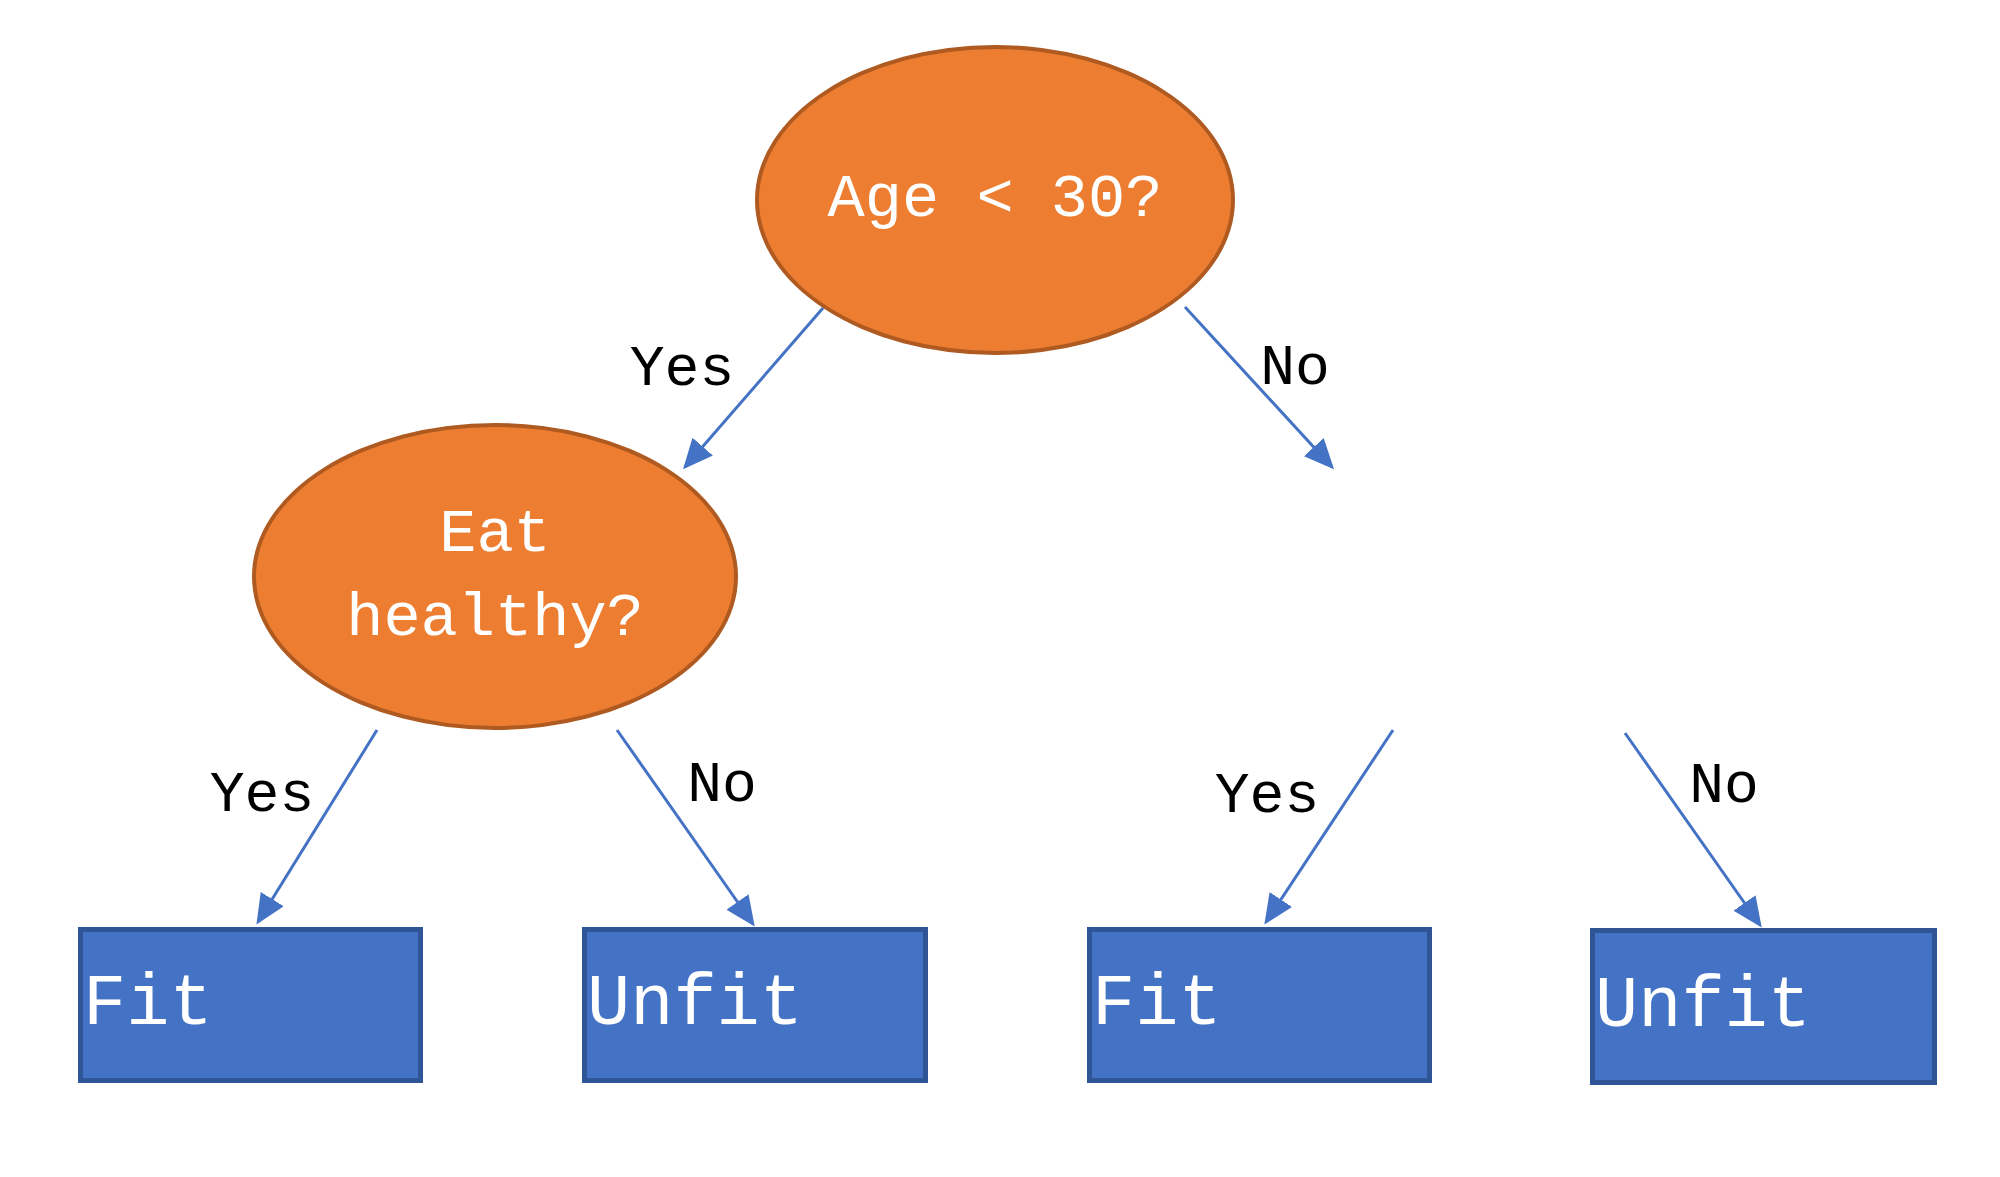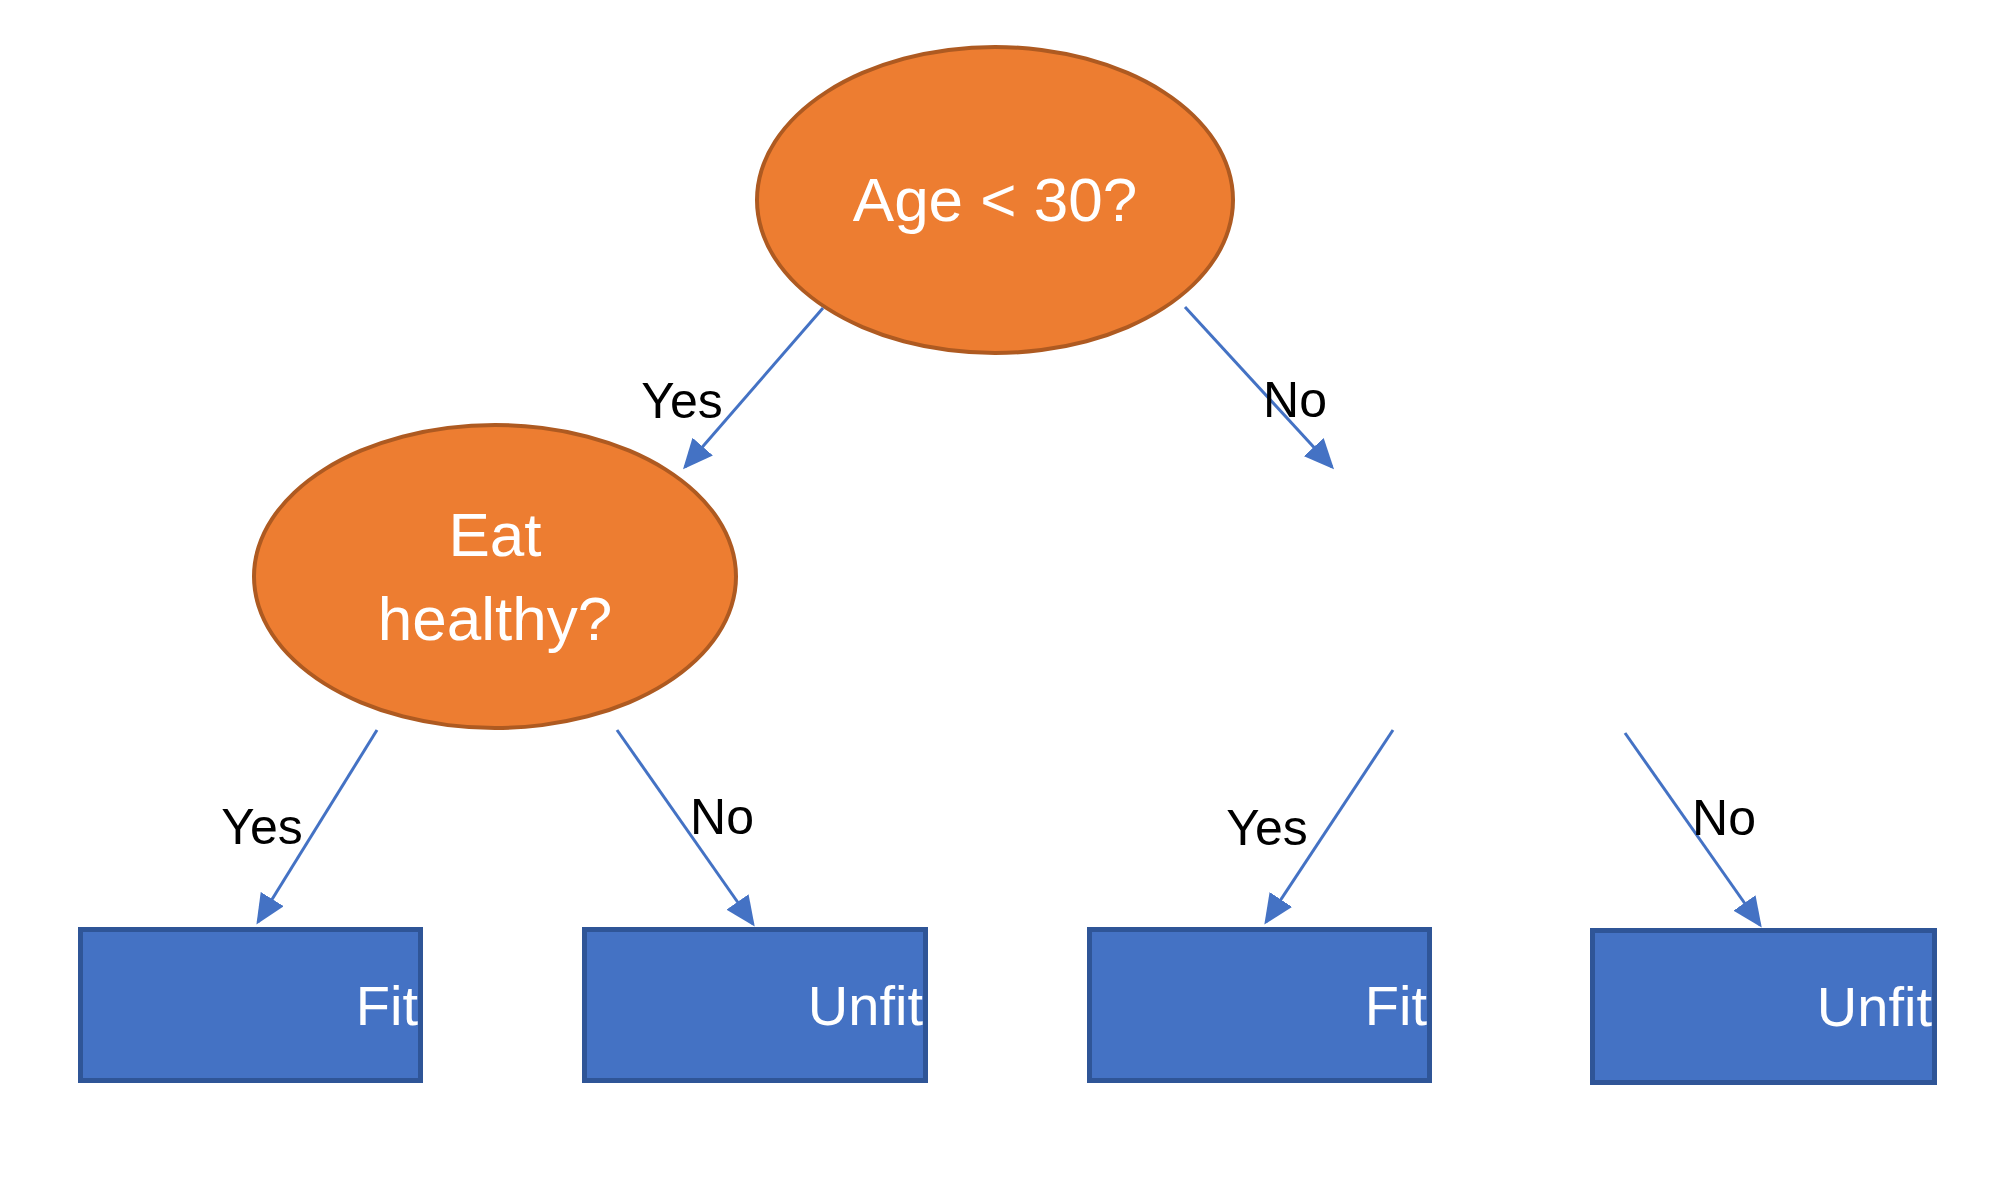--- a/index.html
+++ b/index.html
@@ -17,20 +17,21 @@
   body {
     font-family: "Liberation Sans", sans-serif;
     background: var(--background);
   }
   .canvas {
     position: relative;
     width: 2000px;
     height: 1177px;
     background: var(--background);
     overflow: hidden;
+    font-family: Liberation Mono, monospace;
   }
   .connector-layer {
     position: absolute;
     left: 0; top: 0;
     width: 2000px; height: 1177px;
     pointer-events: none;
     z-index: 3;
   }
   .connector-layer line {
     stroke: var(--connector);
@@ -52,34 +53,33 @@
     z-index: 2;
   }
   .node .node-label { display: inline-block; }
   .node-left-inner { max-width: 300px; }
   .leaf {
     position: absolute;
     background: var(--leaf-fill);
     border: 5px solid var(--leaf-border);
     display: flex;
     align-items: center;
-    justify-content: flex-end;
+    justify-content: flex-start;
     text-align: center;
     color: var(--node-text);
-    font-size: 56px;
+    font-size: 72px;
     z-index: 2;
   }
   .edge-label {
     position: absolute;
     transform: translate(-50%, -50%);
     color: var(--edge-label-text);
-    font-size: 50px;
+    font-size: 58px;
     white-space: nowrap;
     z-index: 4;
-    margin-top: 32px;
   }
 </style>
 </head>
 <body>
 
 <div class="canvas">
 
   <svg class="connector-layer" viewBox="0 0 2000 1177" xmlns="http://www.w3.org/2000/svg">
     <defs>
       <marker id="arrow" markerWidth="11" markerHeight="9" refX="9" refY="4.5" orient="auto" markerUnits="strokeWidth">

